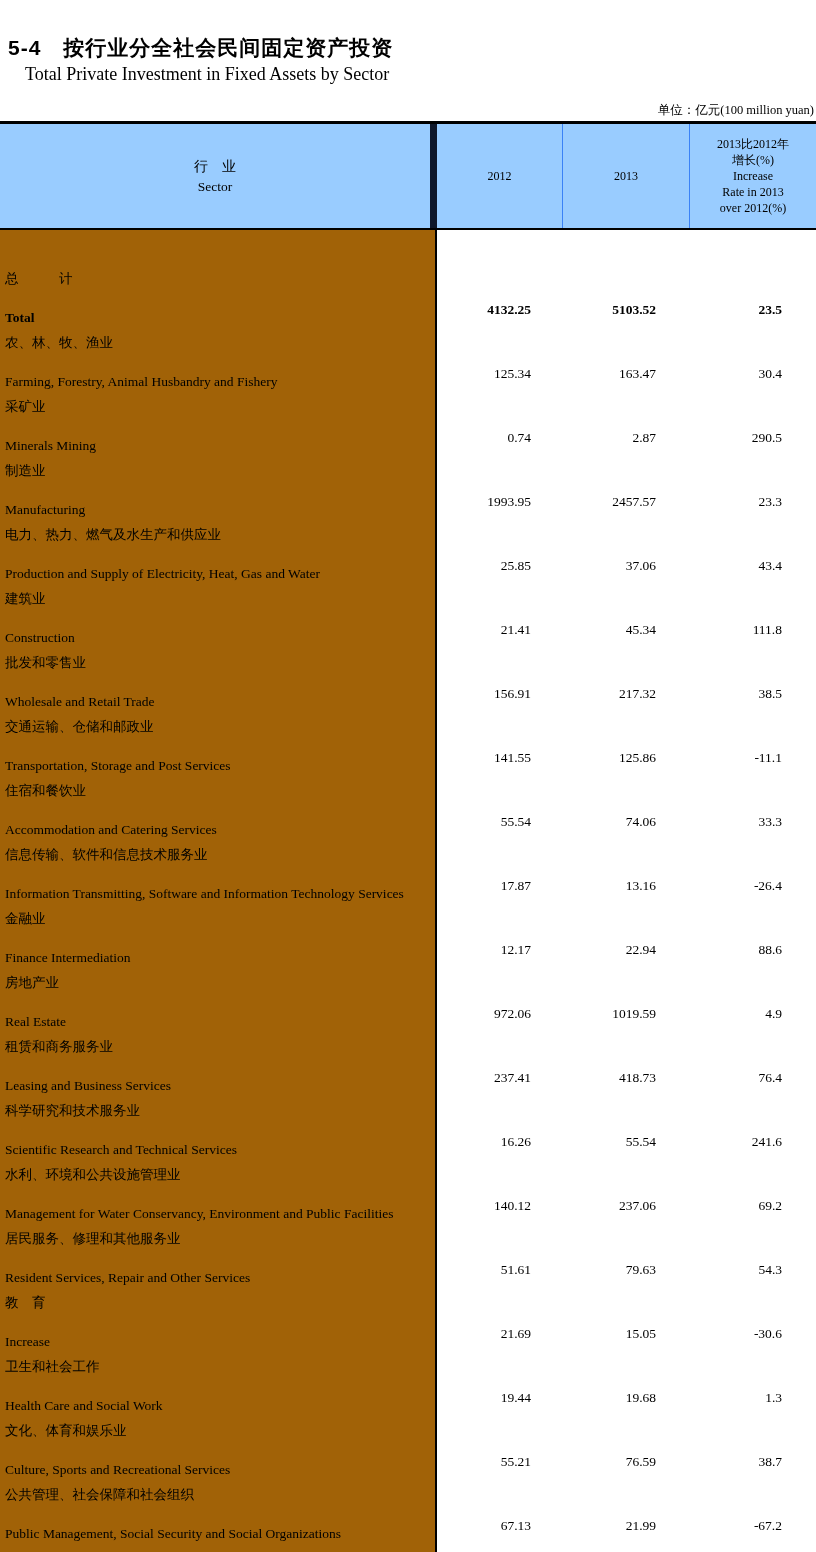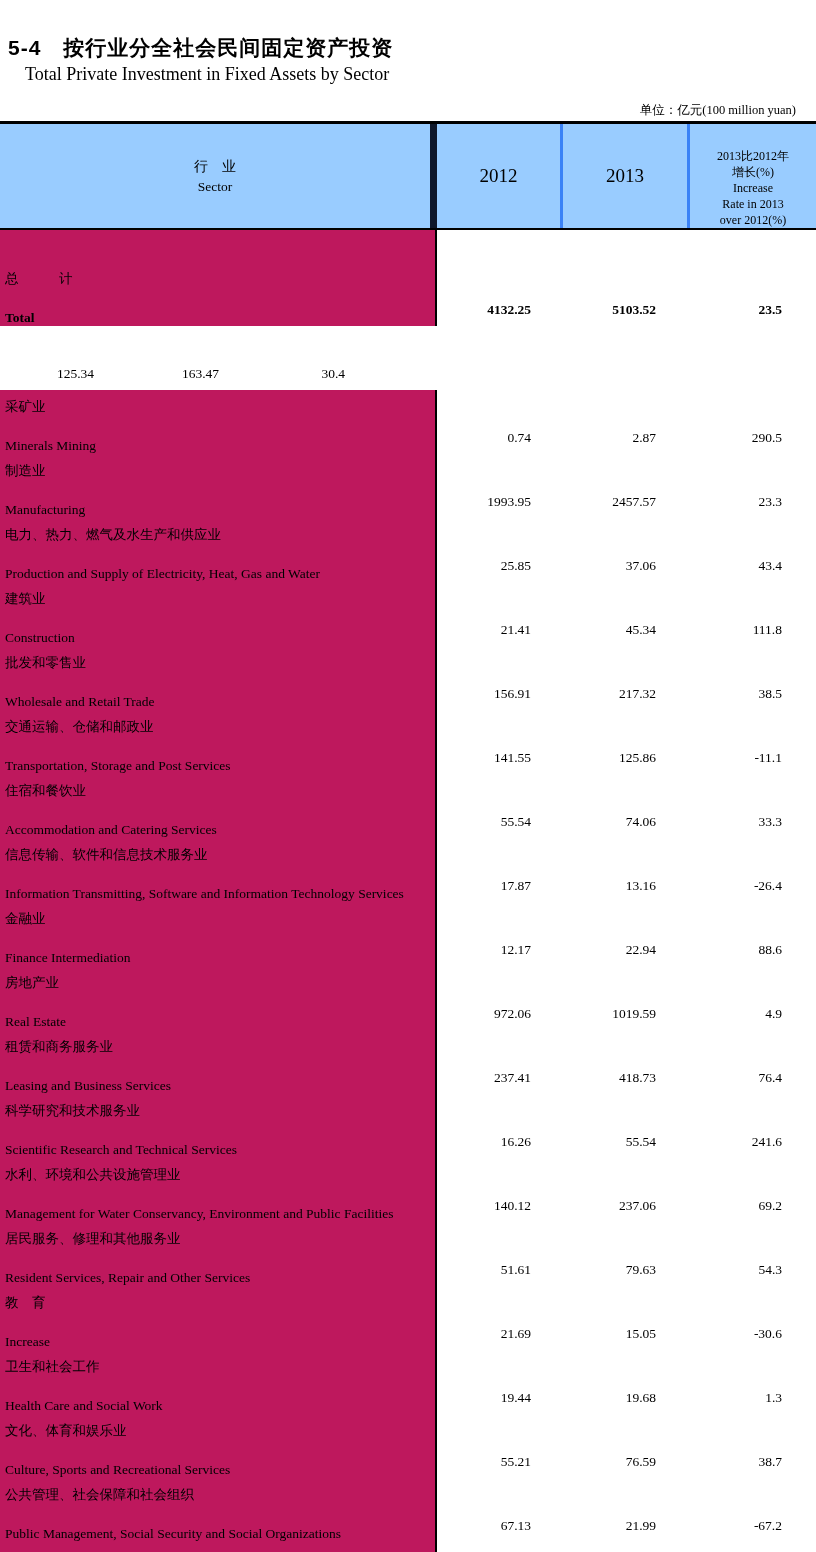--- a/index.html
+++ b/index.html
@@ -27,21 +27,21 @@
   .title-en {
     padding: 2px 0 0 10px;
     font-family: "Liberation Serif", serif;
     font-size: 18px;
     line-height: 23px;
     margin-left: 15px;
   }
   .unit-note {
     margin-top: 16px;
     text-align: right;
-    padding-right: 20px;
+    padding-right: 2px;
     font-size: 12.5px;
     line-height: 16px;
     white-space: pre;
   }
 
   
   .table {
     margin-top: 3px;
     width: 816px;
     border-top: 3px solid #000;
@@ -57,43 +57,43 @@
     width: 437px;
     border-right: 7px solid #0f172a;
     display: flex; flex-direction: column;
     justify-content: center; align-items: center;
     row-gap: 3px;
   }
   .th-sector .zh { font-size: 14px; white-space: pre; }
   .th-sector .en { font-size: 13.5px; }
   .th-year {
     width: 126px;
-    border-right: 3px solid #3b82f6;
+    border-right: 1px solid #3b82f6;
     display: flex; align-items: center; justify-content: center;
-    font-size: 19px;
+    font-size: 12px;
   }
   .th-year.y2013 { width: 127px; }
   .th-rate {
     width: 126px;
-    padding-top: 24px;
+    padding-top: 12px;
     text-align: center;
     font-size: 12px;
     line-height: 16px;
   }
   .th-rate div { white-space: pre; }
 
   
   .tbody { width: 816px; }
   .row, .spacer-row { display: flex; }
   .row { height: 64px; }
   .spacer-row.gap { height: 32px; }
   .spacer-row.filler { height: 24px; }
   .cell-label {
     width: 437px;
-    background: #be185d;
+    background: #a16207;
     border-right: 2px solid #000;
     padding-left: 5px;
     overflow: hidden;
   }
   .zh-line {
     height: 32px; line-height: 34px;
     font-size: 13.5px;
     white-space: pre;
   }
   .en-line {
@@ -151,20 +151,24 @@
     <div class="cell-label">
       <div class="zh-line">总　　　计</div>
       <div class="en-line">Total</div>
     </div>
     <div class="cell-num c2012">4132.25</div>
     <div class="cell-num c2013">5103.52</div>
     <div class="cell-num crate">23.5</div>
   </div>
 
   <div class="row">
+    <div class="cell-label">
+      <div class="zh-line">农、林、牧、渔业</div>
+      <div class="en-line">Farming, Forestry, Animal Husbandry and Fishery</div>
+    </div>
     <div class="cell-num c2012">125.34</div>
     <div class="cell-num c2013">163.47</div>
     <div class="cell-num crate">30.4</div>
   </div>
 
   <div class="row">
     <div class="cell-label">
       <div class="zh-line">采矿业</div>
       <div class="en-line">Minerals Mining</div>
     </div>

